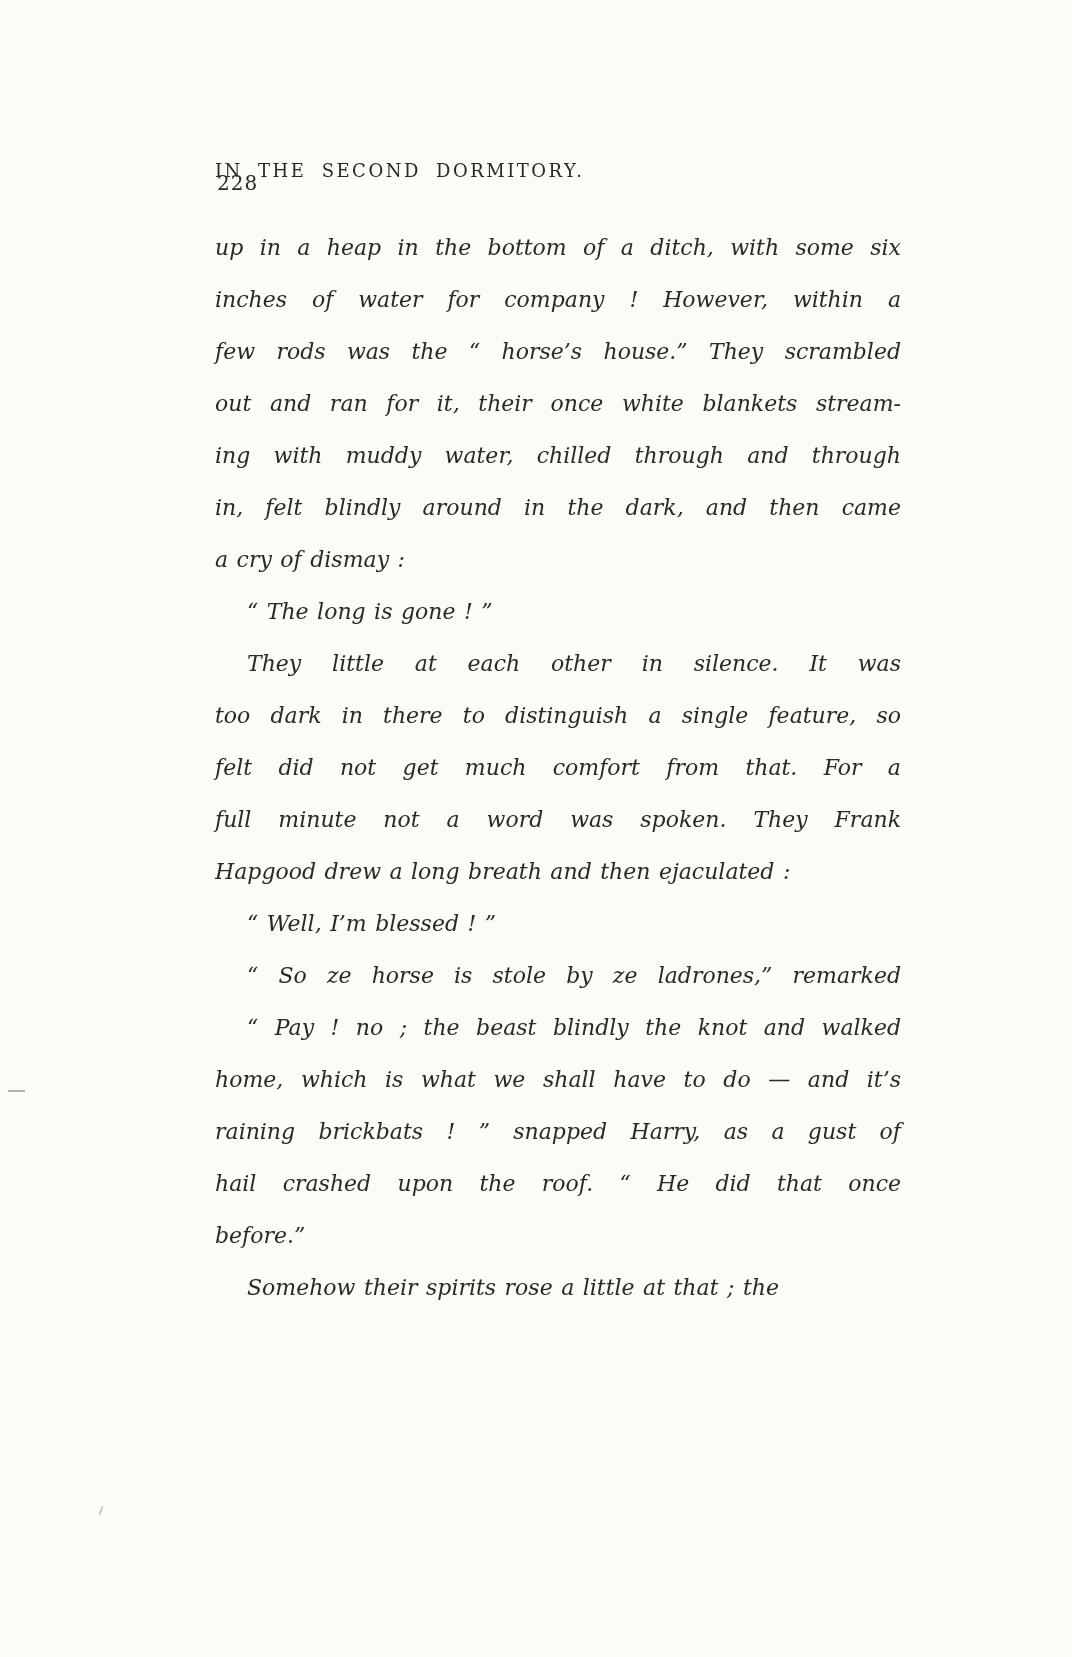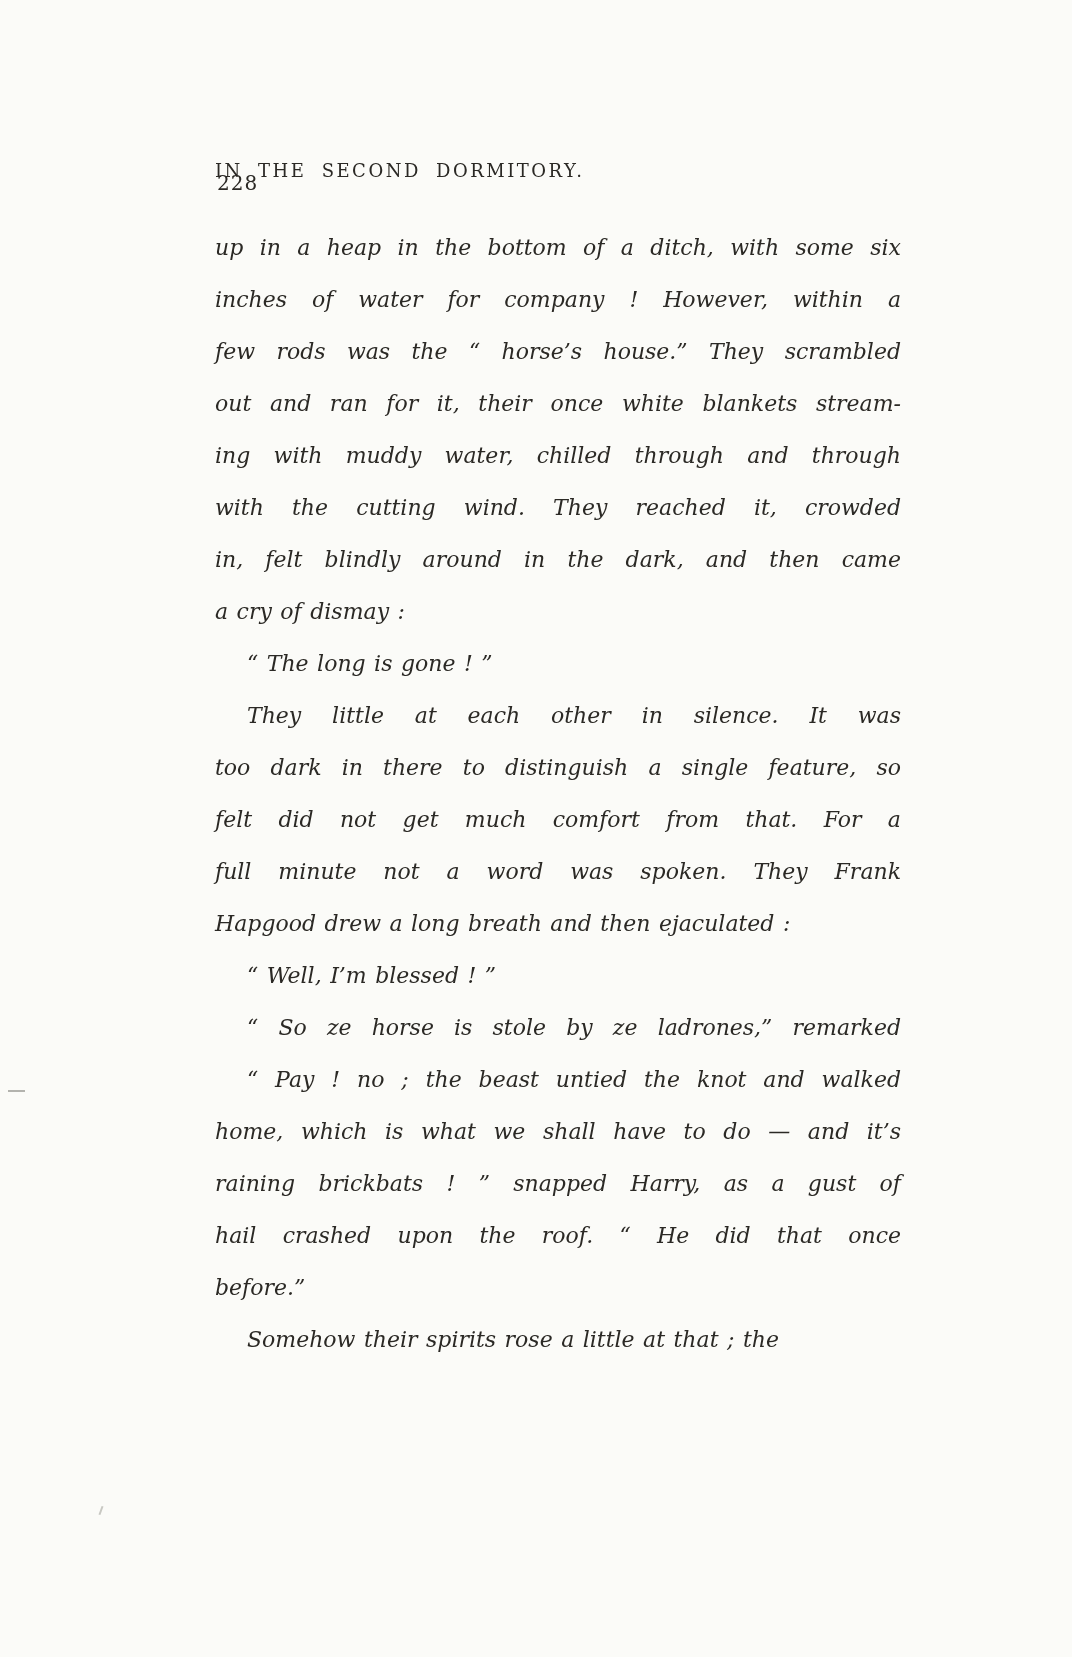--- a/index.html
+++ b/index.html
@@ -79,32 +79,31 @@
     <div class="header">
       <span class="page-number">228</span>
       <span class="running-title">IN THE SECOND DORMITORY.</span>
     </div>
     <div class="body-text">
         <div class="line j">up in a heap in the bottom of a ditch, with some six</div>
         <div class="line j">inches of water for company !  However, within a</div>
         <div class="line j">few rods was the “ horse’s house.”  They scrambled</div>
         <div class="line j">out and ran for it, their once white blankets stream-</div>
         <div class="line j">ing with muddy water, chilled through and through</div>
-        <div class="line j">with the cutting wind.  They reached it, crowded</div>
         <div class="line j">in, felt blindly around in the dark, and then came</div>
         <div class="line">a cry of dismay :</div>
         <div class="line indent">“ The long is gone ! ”</div>
         <div class="line j indent">They little at each other in silence.  It was</div>
         <div class="line j">too dark in there to distinguish a single feature, so</div>
         <div class="line j">felt did not get much comfort from that.  For a</div>
         <div class="line j">full minute not a word was spoken.  They Frank</div>
         <div class="line">Hapgood drew a long breath and then ejaculated :</div>
         <div class="line indent">“ Well, I’m blessed ! ”</div>
         <div class="line j indent">“ So ze horse is stole by ze ladrones,” remarked</div>
-        <div class="line j indent">“ Pay !  no ; the beast untied the knot and walked</div>
+        <div class="line j indent">“ Pay !  no ; the beast blindly the knot and walked</div>
         <div class="line j">home, which is what we shall have to do — and it’s</div>
         <div class="line j">raining brickbats ! ”  snapped Harry, as a gust of</div>
         <div class="line j">hail crashed upon the roof.  “ He did that once</div>
         <div class="line">before.”</div>
         <div class="line indent">Somehow their spirits rose a little at that ; the</div>
       </div>
   </div>
   <div class="margin-mark"></div>
   <div class="scan-speck"></div>
 </div>

